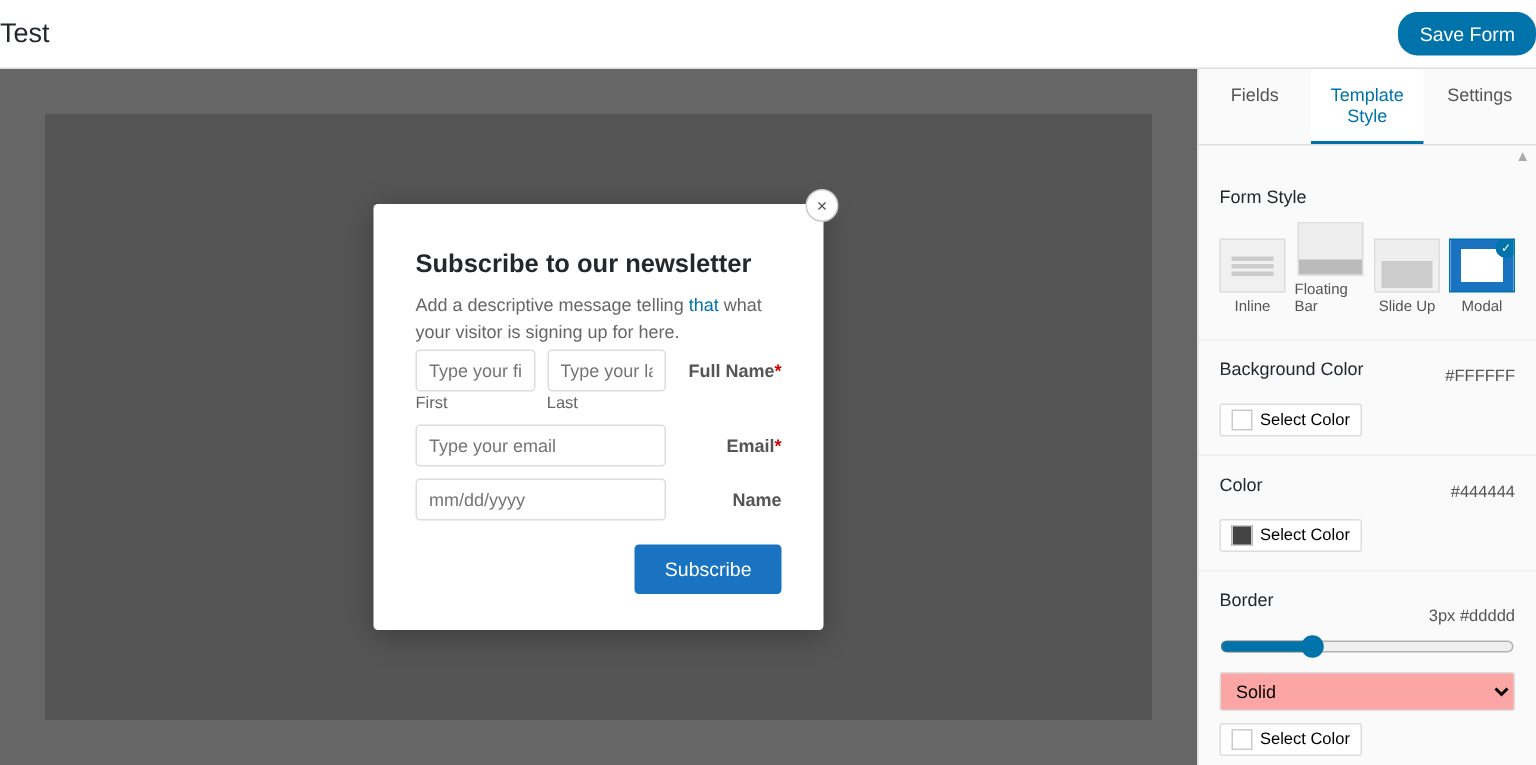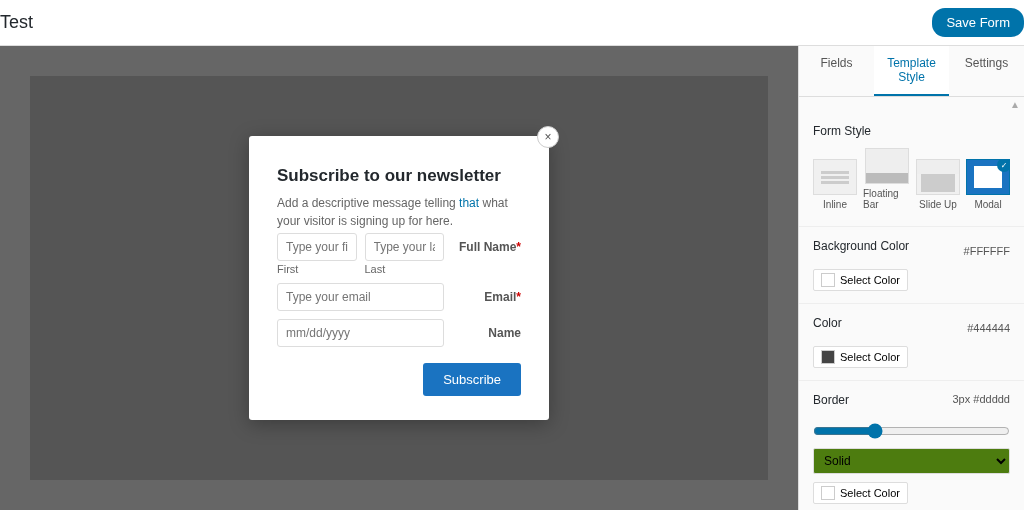--- a/index.html
+++ b/index.html
@@ -113,24 +113,24 @@
     .color-value { font-size: 11px; color: #555; }
     .color-btn {
       display: flex; align-items: center; gap: 5px; border: 1px solid #ddd;
       padding: 3px 7px; border-radius: 2px; background: #fff; font-size: 11px; cursor: pointer;
     }
     .color-swatch { width: 14px; height: 14px; border: 1px solid #ccc; display: inline-block; }
 
     
     .slider-row { margin: 6px 0; }
     .slider-row input[type=range] { width: 100%; accent-color: #0073aa; }
-    .border-label-row { display: flex; align-items: flex-start; justify-content: space-between; gap: 27px; }
-
-    
-    .panel-select { width: 100%; border: 1px solid #ddd; background: #4d7c0f; padding: 4px 6px; font-size: 12px; border-radius: 2px; }
+    .border-label-row { display: flex; align-items: flex-end; justify-content: space-between; gap: 27px; }
+
+    
+    .panel-select { width: 100%; border: 1px solid #ddd; background: #fca5a5; padding: 4px 6px; font-size: 12px; border-radius: 2px; }
   </style>
 </head>
 <body>
 
 <div class="top-bar">
   <span class="top-bar-title">Test</span>
   <button class="save-form-btn">Save Form</button>
 </div>
 
 <div class="main-layout">

